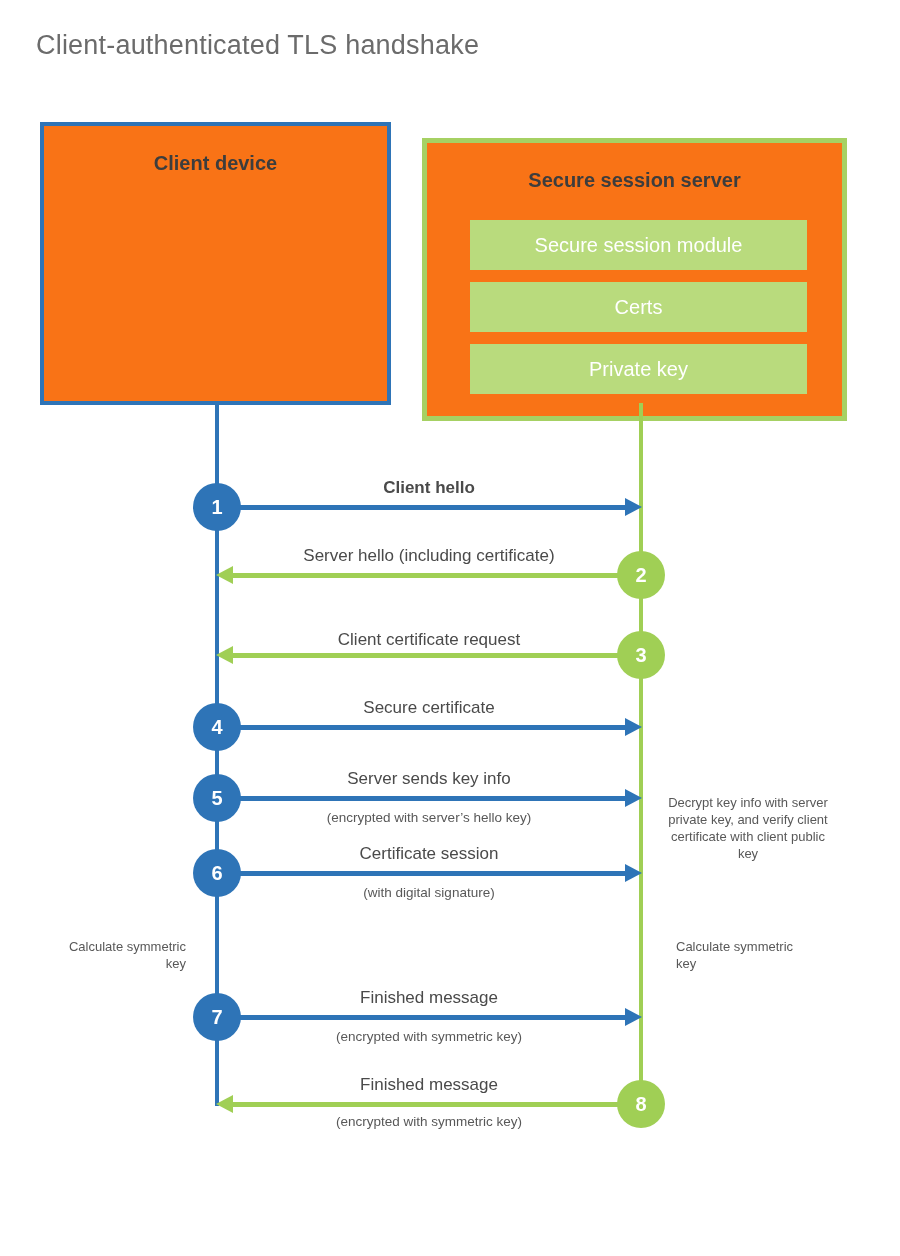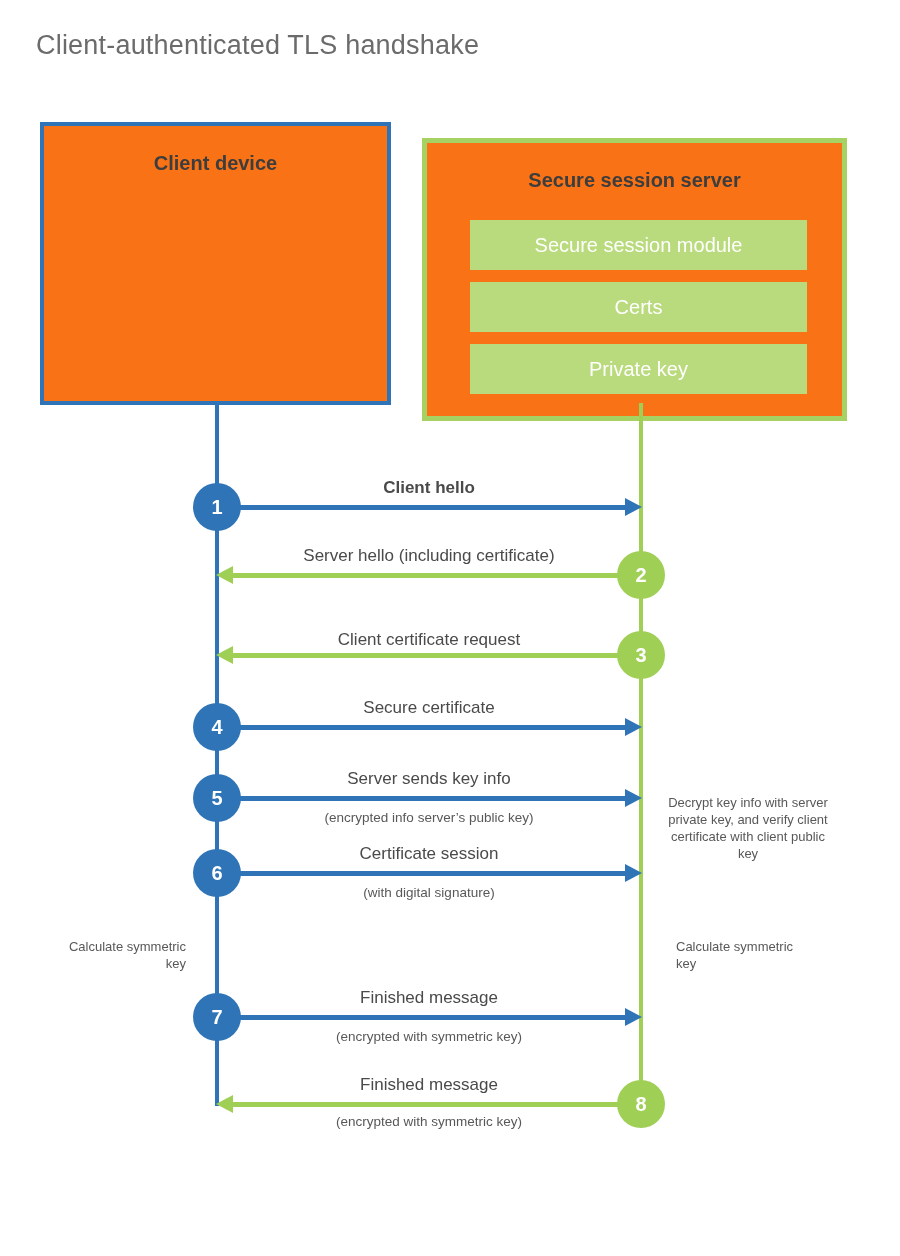--- a/index.html
+++ b/index.html
@@ -120,21 +120,21 @@
     </div>
   <div class="circle blue" style="left:193px;top:703px;">
       <span>4</span>
     </div>
 
   <div class="msg-label" style="top:769px;">Server sends key info</div>
   <div class="arrow blue r" style="top:795.7px;">
       <div class="shaft"></div>
       <div class="head"></div>
     </div>
-  <div class="msg-sub" style="top:809px;">(encrypted info server’s public key)</div>
+  <div class="msg-sub" style="top:809px;">(encrypted with server’s hello key)</div>
   <div class="circle blue" style="left:193px;top:774px;">
       <span>5</span>
     </div>
 
   <div class="msg-label" style="top:844px;">Certificate session</div>
   <div class="arrow blue r" style="top:870.7px;">
       <div class="shaft"></div>
       <div class="head"></div>
     </div>
   <div class="msg-sub" style="top:884px;">(with digital signature)</div>

